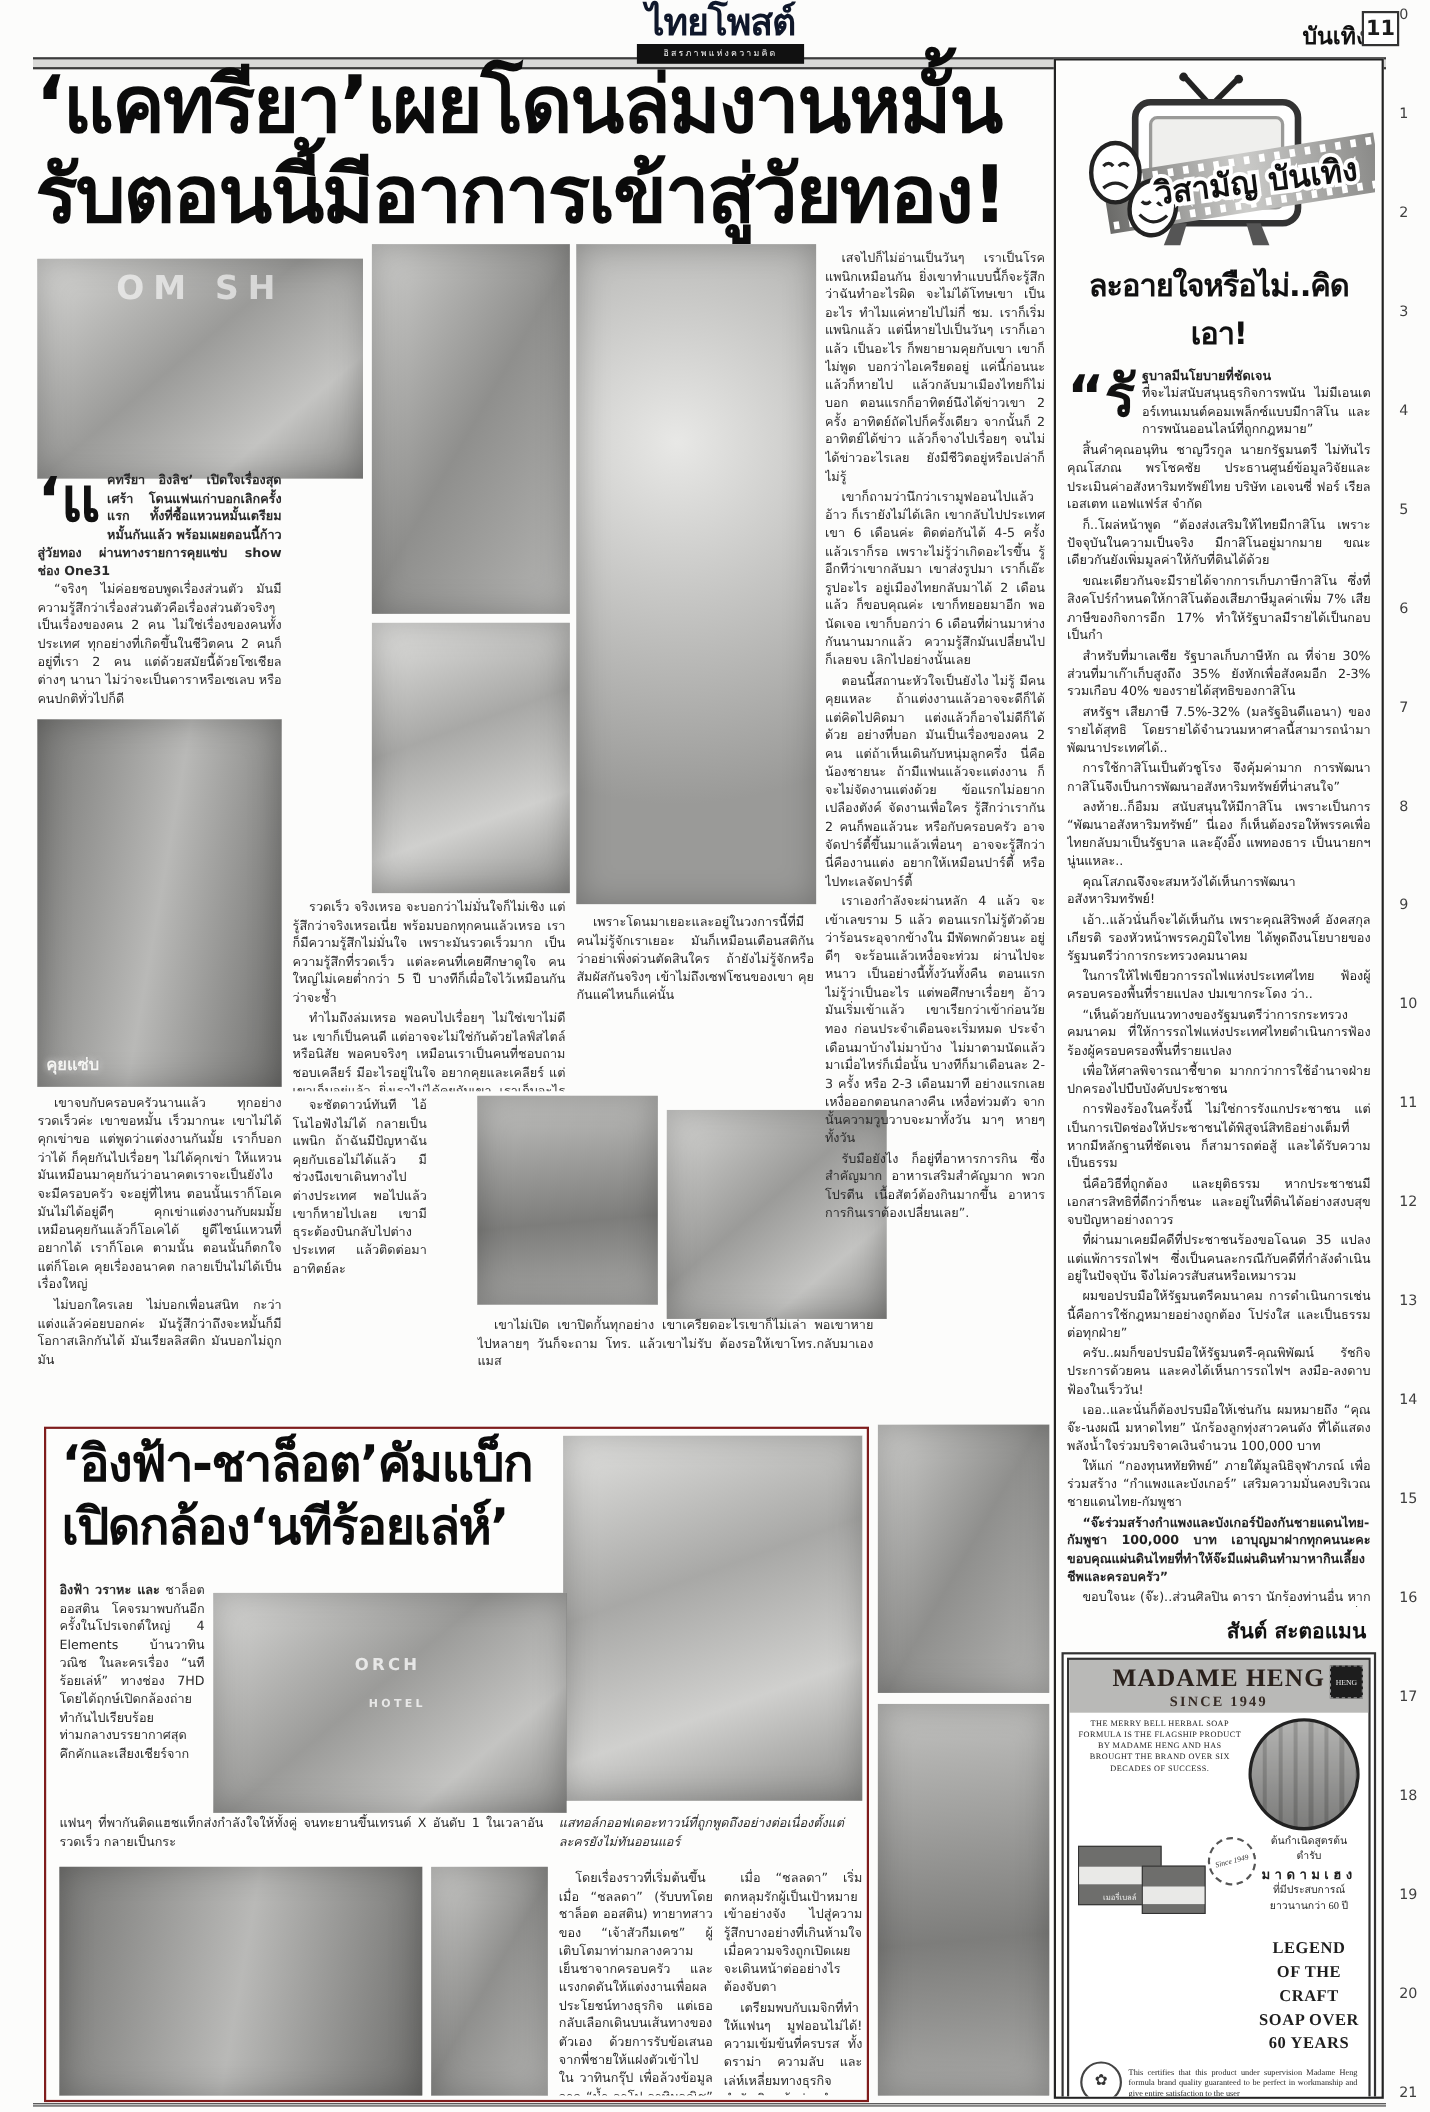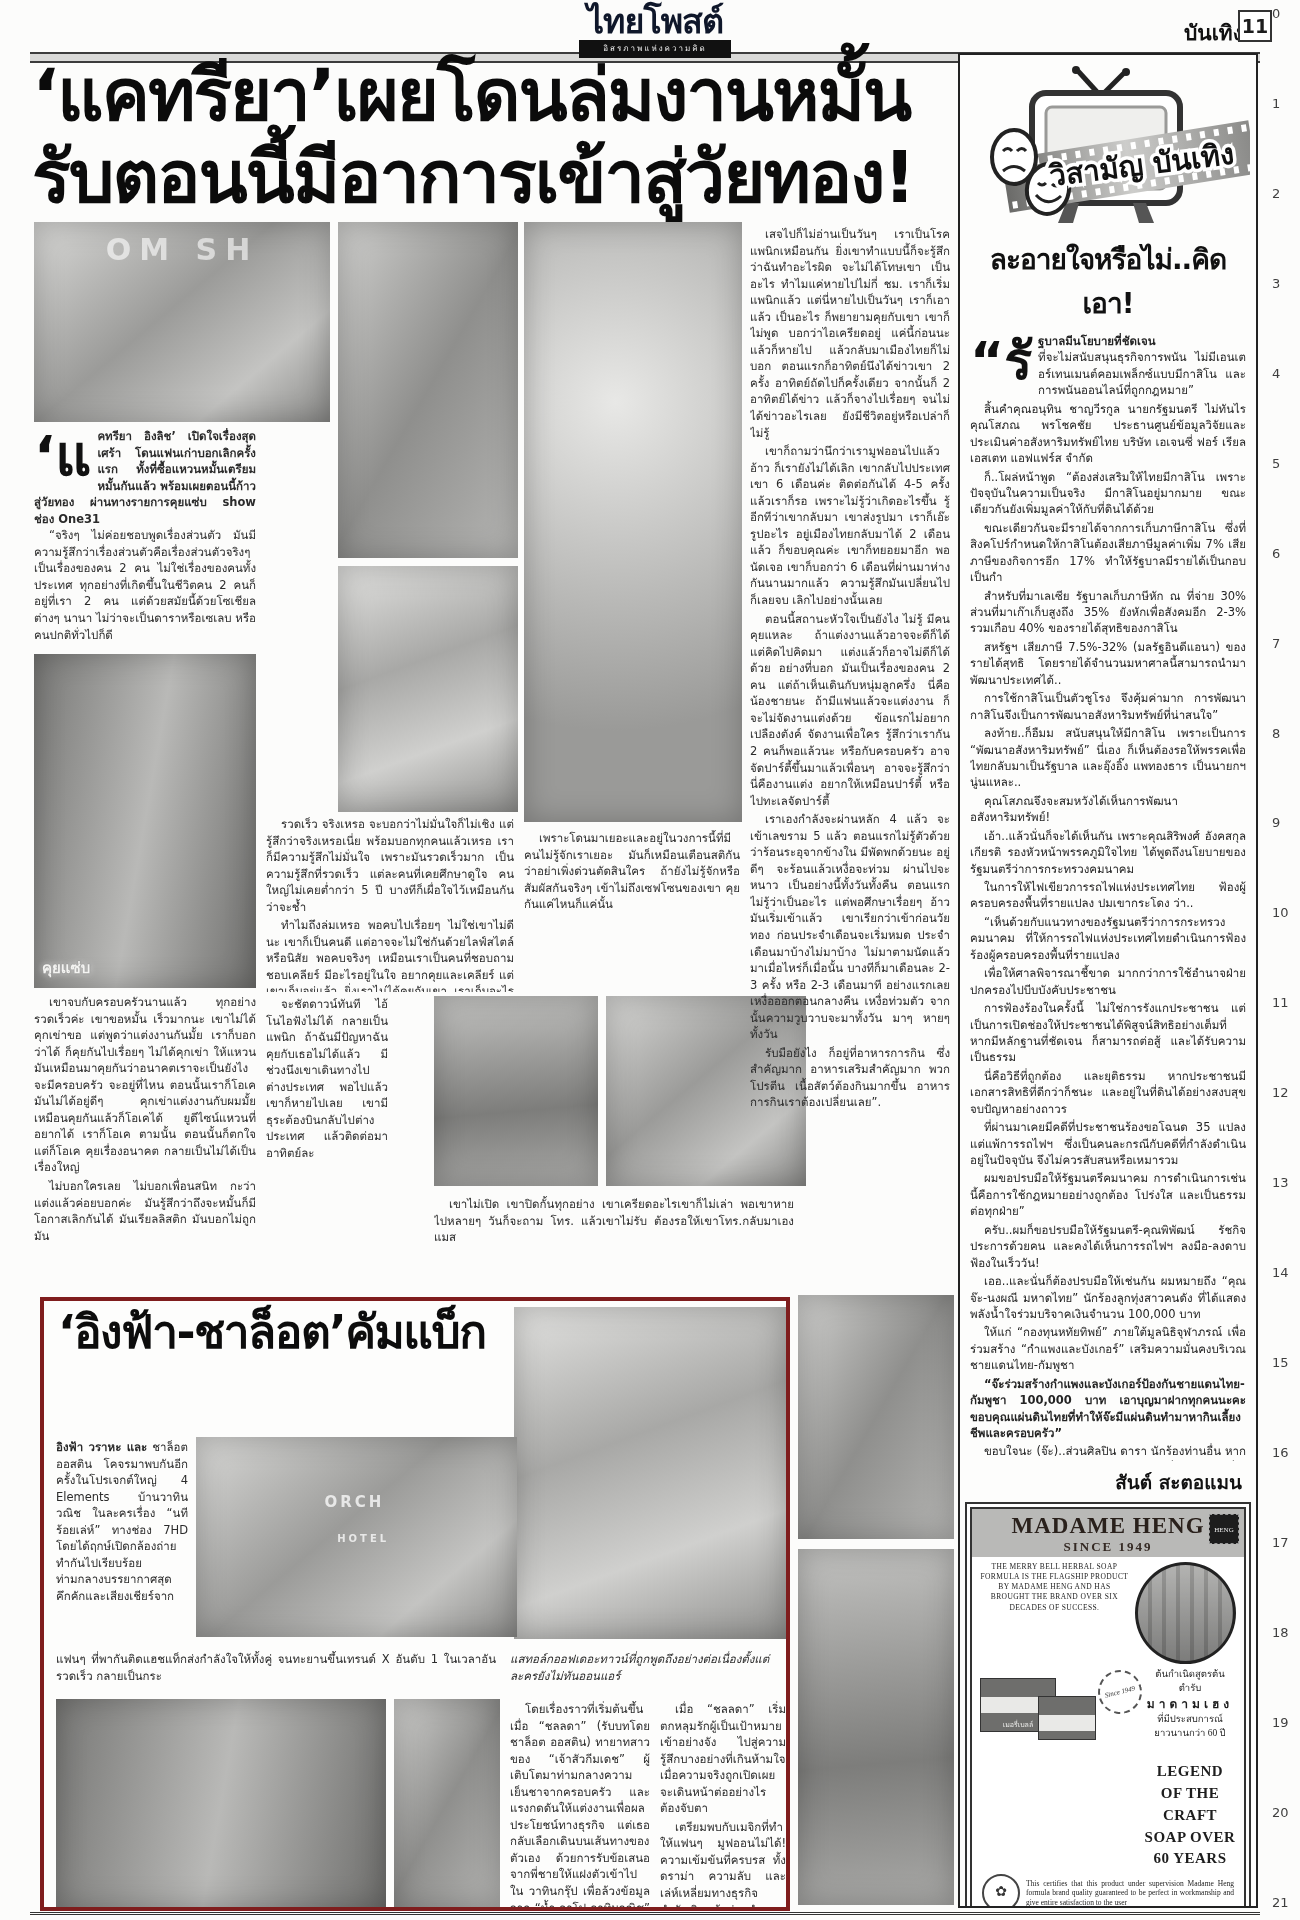--- a/index.html
+++ b/index.html
@@ -1,20 +1,20 @@
 <!DOCTYPE html>
 <html><head>
 <meta charset="utf-8">
 <style>
   html,body{margin:0;padding:0;background:#e9e9e7;}
   #page{position:relative;width:1300px;height:1920px;background:#fcfcfb;
         font-family:"DejaVu Sans",sans-serif;color:#1c1c1c;overflow:hidden;}
   
   .photo{position:absolute;overflow:hidden;box-shadow:inset 0 0 30px rgba(0,0,0,.25);}
-  .gA{background:linear-gradient(140deg,#d8d8d6,#9b9b99 45%,#c4c4c2 75%,#8a8a88);}
+  .gA{background:linear-gradient(140deg,#d8d8d6,#9b9b99 45%,#c4c4c2 75%,#8a8a88);margin-top:13px;}
   .gB{background:linear-gradient(120deg,#cfcfcd,#8f8f8d 50%,#b5b5b3);}
   .gC{background:linear-gradient(160deg,#e2e2e0,#a8a8a6 40%,#d0d0ce 70%,#90908e);}
   .gD{background:linear-gradient(100deg,#787876,#b9b9b7 50%,#6f6f6d);}
   .gE{background:radial-gradient(circle at 42% 30%,#e8e8e6,#9a9a98 75%);}
   .gF{background:linear-gradient(175deg,#c2c2c0,#7d7d7b 60%,#a9a9a7);}
   .ph-label{position:absolute;left:8px;bottom:8px;color:#f4f4f2;font-weight:700;
             font-size:15px;text-shadow:0 0 6px rgba(255,255,255,.8),0 0 2px #555;}
   .set-letters{position:absolute;left:0;right:0;top:10px;text-align:center;color:rgba(255,255,255,.6);
                font-weight:900;font-size:30px;letter-spacing:8px;}
   .sign{position:absolute;color:rgba(255,255,255,.75);font-weight:700;letter-spacing:3px;}
@@ -46,21 +46,21 @@
   .rightcol{position:absolute;left:958px;top:53px;width:300px;height:1855px;border:2px solid #222;
             background:#fdfdfc;box-sizing:border-box;padding:6px 10px;overflow:hidden;}
   .rc-head{font-size:28px;font-weight:800;text-align:center;margin:6px 0 8px;color:#111;letter-spacing:-1px;}
   .rc-dc{float:left;font-size:52px;line-height:.8;font-weight:900;margin:8px 6px 0 0;color:#111;}
   .rc-body{font-size:11.5px;line-height:1.43;text-align:justify;color:#242424;height:1128px;overflow:hidden;}
   .rc-body p{margin:0 0 2px 0;text-indent:14px;}
   .rc-body p.first{text-indent:0;}
   .rc-body p.bp{font-weight:700;}
   .byline{font-size:19px;font-weight:700;text-align:right;padding:6px 4px 0 0;color:#111;}
   
-  .art2{position:absolute;left:40px;top:1297px;width:750px;height:614px;border:4px solid #7f1d1d;
+  .art2{position:absolute;left:40px;top:1297px;width:750px;height:614px;border:2px solid #7f1d1d;
         box-sizing:border-box;background:#fdfdfc;overflow:hidden;}
   .art2-h{position:absolute;left:14px;font-size:46px;font-weight:900;color:#0c0c0c;
           letter-spacing:-1.5px;white-space:nowrap;line-height:1.1;}
   
   .ad{margin:10px auto 0;width:272px;border:2px solid #333;box-shadow:0 0 0 3px #fff,0 0 0 5px #333;
       background:#fff;font-family:"Liberation Serif",serif;overflow:hidden;}
   .ad-banner{background:#b9b9b7;padding:4px 6px 2px;position:relative;}
   .ad-brand{font-size:23px;font-weight:700;letter-spacing:1px;color:#2a211c;text-align:center;}
   .ad-since{font-size:13px;font-weight:700;color:#352a24;text-align:center;letter-spacing:2px;}
   .ad-logo{position:absolute;right:5px;top:5px;width:30px;height:30px;background:#1d1d1d;color:#eee;
@@ -181,20 +181,21 @@
       <p>ตอนนี้สถานะหัวใจเป็นยังไง ไม่รู้ มีคนคุยแหละ ถ้าแต่งงานแล้วอาจจะดีก็ได้ แต่คิดไปคิดมา แต่งแล้วก็อาจไม่ดีก็ได้ด้วย อย่างที่บอก มันเป็นเรื่องของคน 2 คน แต่ถ้าเห็นเดินกับหนุ่มลูกครึ่ง นี่คือน้องชายนะ ถ้ามีแฟนแล้วจะแต่งงาน ก็จะไม่จัดงานแต่งด้วย ข้อแรกไม่อยากเปลืองตังค์ จัดงานเพื่อใคร รู้สึกว่าเรากัน 2 คนก็พอแล้วนะ หรือกับครอบครัว อาจจัดปาร์ตี้ขึ้นมาแล้วเพื่อนๆ อาจจะรู้สึกว่านี่คืองานแต่ง อยากให้เหมือนปาร์ตี้ หรือไปทะเลจัดปาร์ตี้</p>
       <p>เราเองกำลังจะผ่านหลัก 4 แล้ว จะเข้าเลขราม 5 แล้ว ตอนแรกไม่รู้ตัวด้วยว่าร้อนระอุจากข้างใน มีพัดพกด้วยนะ อยู่ดีๆ จะร้อนแล้วเหงื่อจะท่วม ผ่านไปจะหนาว เป็นอย่างนี้ทั้งวันทั้งคืน ตอนแรกไม่รู้ว่าเป็นอะไร แต่พอศึกษาเรื่อยๆ อ้าว มันเริ่มเข้าแล้ว เขาเรียกว่าเข้าก่อนวัยทอง ก่อนประจำเดือนจะเริ่มหมด ประจำเดือนมาบ้างไม่มาบ้าง ไม่มาตามนัดแล้ว มาเมื่อไหร่ก็เมื่อนั้น บางทีก็มาเดือนละ 2-3 ครั้ง หรือ 2-3 เดือนมาที อย่างแรกเลยเหงื่อออกตอนกลางคืน เหงื่อท่วมตัว จากนั้นความวูบวาบจะมาทั้งวัน มาๆ หายๆ ทั้งวัน</p>
       <p>รับมือยังไง ก็อยู่ที่อาหารการกิน ซึ่งสำคัญมาก อาหารเสริมสำคัญมาก พวกโปรตีน เนื้อสัตว์ต้องกินมากขึ้น อาหารการกินเราต้องเปลี่ยนเลย”.</p>
     </div>
 
   <div class="photo gB" style="left:798px;top:1295px;width:156px;height:244px;"></div>
   <div class="photo gF" style="left:798px;top:1549px;width:156px;height:356px;"></div>
 
   <div class="art2">
     <div class="art2-h" style="top:6px;">‘อิงฟ้า-ชาล็อต’คัมแบ็ก</div>
+    <div class="art2-h" style="top:64px;">เปิดกล้อง‘นทีร้อยเล่ห์’</div>
     <div class="photo gC" style="left:470px;top:6px;width:272px;height:332px;"></div>
     <div class="photo gA" style="left:152px;top:136px;width:310px;height:200px;padding-left:11px;">
       <span class="sign" style="left:40%;top:28%;font-size:15px;">ORCH</span>
       <span class="sign" style="left:44%;top:48%;font-size:10px;">HOTEL</span>
     </div>
     <div class="bodytxt" style="left:12px;top:138px;width:132px;height:210px;">
       <span class="lead-b">อิงฟ้า วราหะ และ</span>
       <span>ชาล็อต ออสติน โคจรมาพบกันอีกครั้งในโปรเจกต์ใหญ่ 4 Elements บ้านวาทินวณิช ในละครเรื่อง “นทีร้อยเล่ห์” ทางช่อง 7HD โดยได้ฤกษ์เปิดกล้องถ่ายทำกันไปเรียบร้อยท่ามกลางบรรยากาศสุดคึกคักและเสียงเชียร์จาก</span>
     </div>
     <div class="bodytxt" style="left:12px;top:350px;width:440px;height:44px;">

